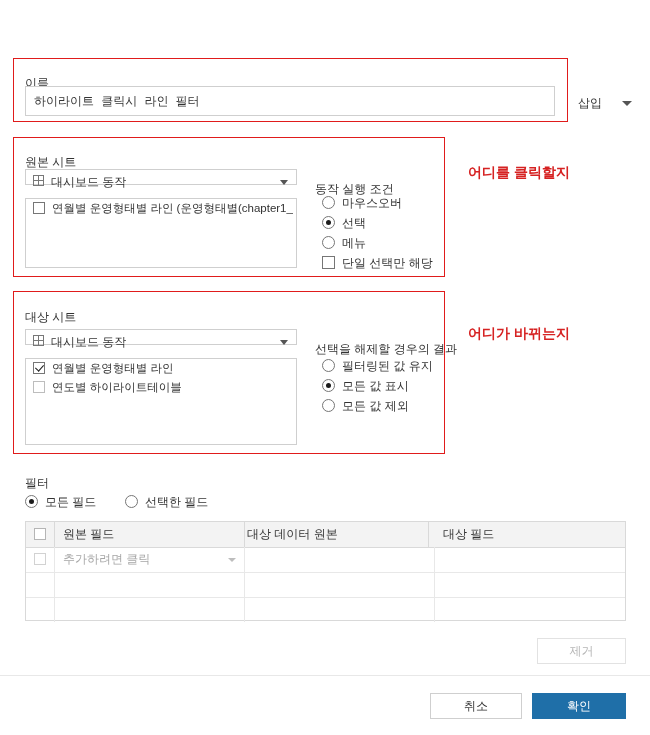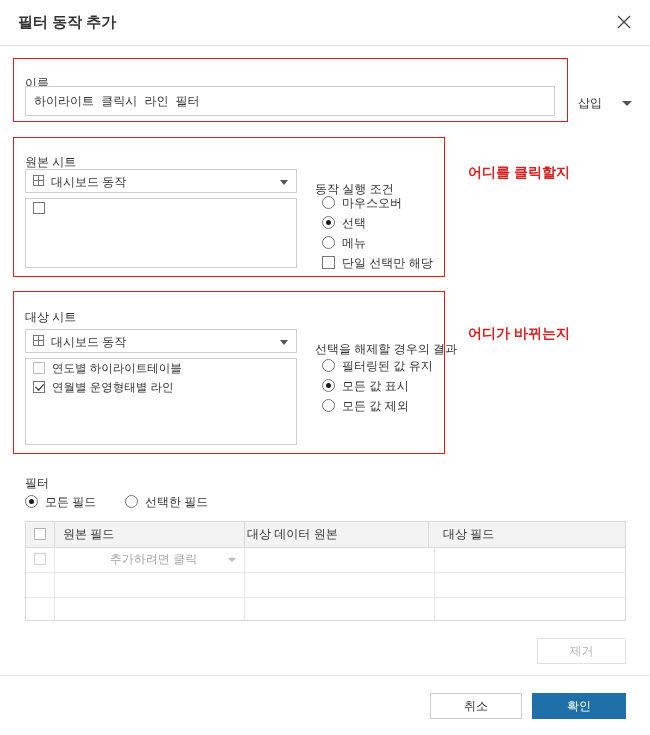--- a/index.html
+++ b/index.html
@@ -102,21 +102,21 @@
     width: 0; height: 0;
     border-left: 5px solid transparent;
     border-right: 5px solid transparent;
     border-top: 5px solid #555;
     cursor: pointer;
   }
 
   
   .combo {
     position: absolute;
-    height: 24px;
+    height: 16px;
     border: 1px solid #cfcfcf;
     background: #ffffff;
     box-sizing: border-box;
     cursor: pointer;
   }
   .combo .grid-ico {
     position: absolute;
     left: 7px; top: 5px;
     width: 11px; height: 11px;
     border: 1px solid #777;
@@ -294,21 +294,21 @@
     top: 0;
     height: 25px;
     line-height: 25px;
     font-size: 12px;
     border-right: 1px solid #e8e8e8;
     box-sizing: border-box;
     padding-left: 8px;
     color: #333;
   }
   .trow .cell.c0 { left: 0; width: 29px; padding-left: 0; }
-  .trow .cell.c1 { left: 29px; width: 190px; color: #a6a6a6; text-align: center; }
+  .trow .cell.c1 { left: 29px; width: 190px; color: #a6a6a6; }
   .trow .cell.c2 { left: 219px; width: 190px; }
   .trow .cell.c3 { left: 409px; width: 190px; border-right: none; }
   .trow .cell.c0 .cbr {
     position: absolute;
     left: 8px; top: 6px;
     width: 12px; height: 12px;
     border: 1px solid #d2d2d2;
     background: #fff;
     box-sizing: border-box;
   }
@@ -349,48 +349,40 @@
     left: 0; right: 0;
     height: 1px;
     background: #e8e8e8;
   }
 </style>
 </head>
 <body>
 
 <div class="dialog">
 
-  <div class="titlebar">
-    <div class="title-text">필터 동작 추가</div>
-    <div class="close-btn">
-      <svg width="14" height="14" viewBox="0 0 14 14">
-        <line x1="1" y1="1" x2="13" y2="13" stroke="#444" stroke-width="1.3"></line>
-        <line x1="13" y1="1" x2="1" y2="13" stroke="#444" stroke-width="1.3"></line>
-      </svg>
-    </div>
-  </div>
 
   <div class="redbox" style="left:13px; top:58px; width:555px; height:64px;"></div>
   <div class="sec-label" style="left:25px; top:66px;">이름</div>
   <input class="name-input" type="text" value="하이라이트 클릭시 라인 필터" style="">
   <div class="insert-btn">삽입</div>
   <div class="insert-caret"></div>
 
   <div class="redbox" style="left:13px; top:137px; width:432px; height:140px;"></div>
   <div class="sec-label" style="left:25px; top:145px;">원본 시트</div>
 
   <div class="combo" style="left:25px; top:169px; width:272px;">
     <span class="grid-ico"></span>
     <span class="combo-text">대시보드 동작</span>
     <span class="caret"></span>
   </div>
 
   <div class="listbox" style="left:25px; top:198px; width:272px; height:70px;">
     <div class="listitem">
       <span class="cb"></span>
+      <span>연월별 운영형태별 라인 (운영형태별(chapter1_</span>
     </div>
   </div>
 
   <div class="sec-label" style="left:315px; top:172px;">동작 실행 조건</div>
 
   <div class="radio-row" style="left:322px; top:193px;">
     <span class="rb"></span>
     <span class="rlabel">마우스오버</span>
   </div>
   <div class="radio-row" style="left:322px; top:213px;">
@@ -412,26 +404,26 @@
   <div class="sec-label" style="left:25px; top:300px;">대상 시트</div>
 
   <div class="combo" style="left:25px; top:329px; width:272px;">
     <span class="grid-ico"></span>
     <span class="combo-text">대시보드 동작</span>
     <span class="caret"></span>
   </div>
 
   <div class="listbox" style="left:25px; top:358px; width:272px; height:87px;">
     <div class="listitem">
+      <span class="cb checked"></span>
+      <span>연월별 운영형태별 라인</span>
+    </div>
+    <div class="listitem">
       <span class="cb dim"></span>
       <span>연도별 하이라이트테이블</span>
-    </div>
-    <div class="listitem">
-      <span class="cb checked"></span>
-      <span>연월별 운영형태별 라인</span>
     </div>
   </div>
 
   <div class="sec-label" style="left:315px; top:332px;">선택을 해제할 경우의 결과</div>
 
   <div class="radio-row" style="left:322px; top:356px;">
     <span class="rb"></span>
     <span class="rlabel">필터링된 값 유지</span>
   </div>
   <div class="radio-row" style="left:322px; top:376px;">

